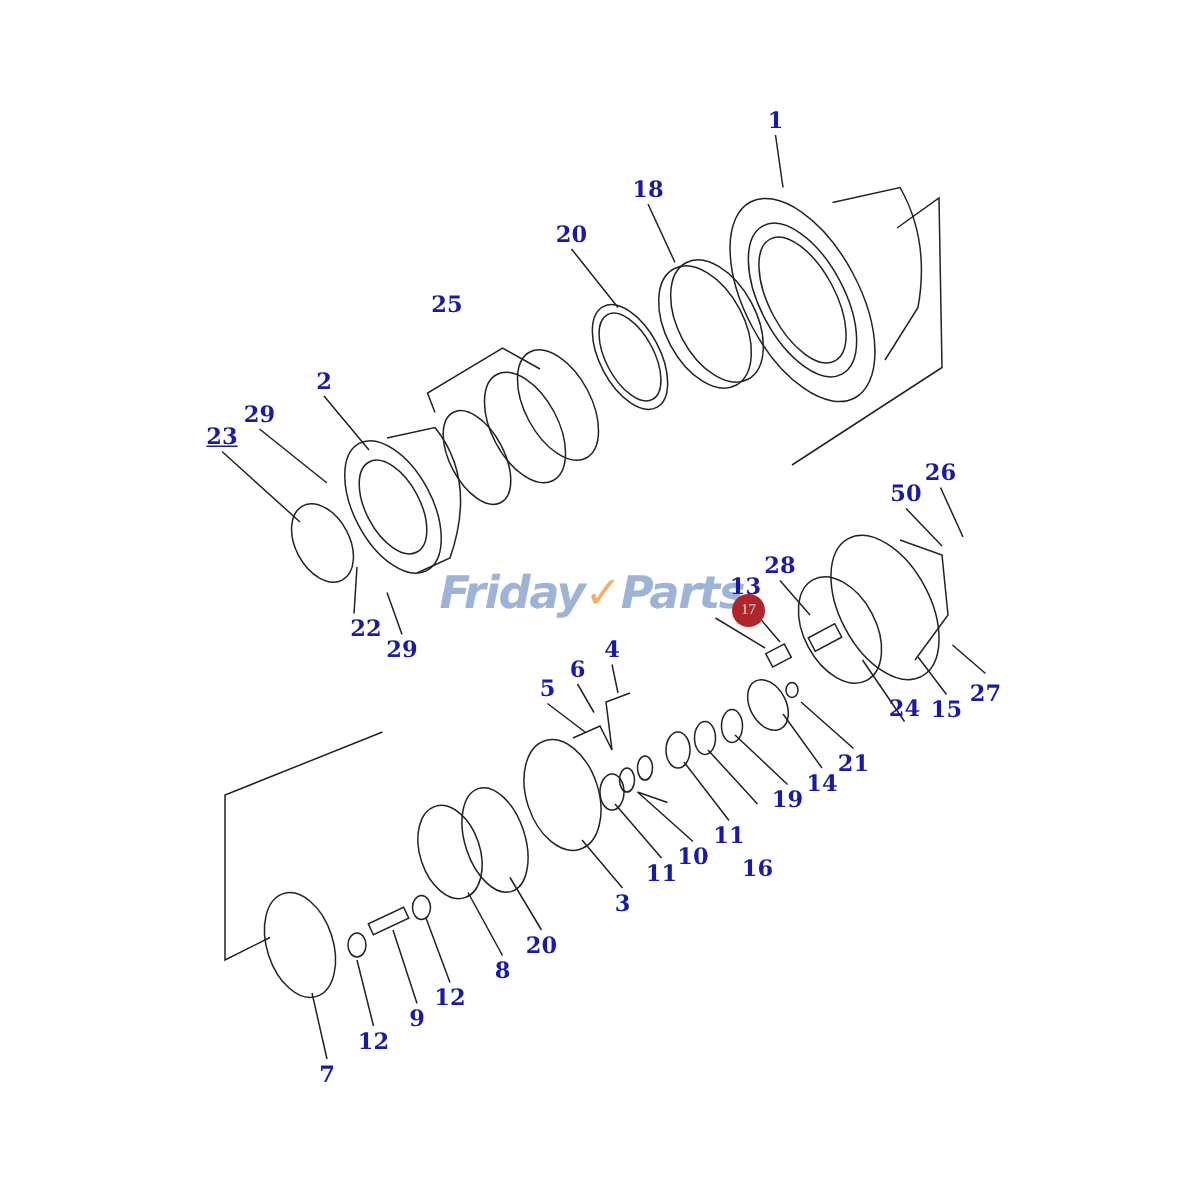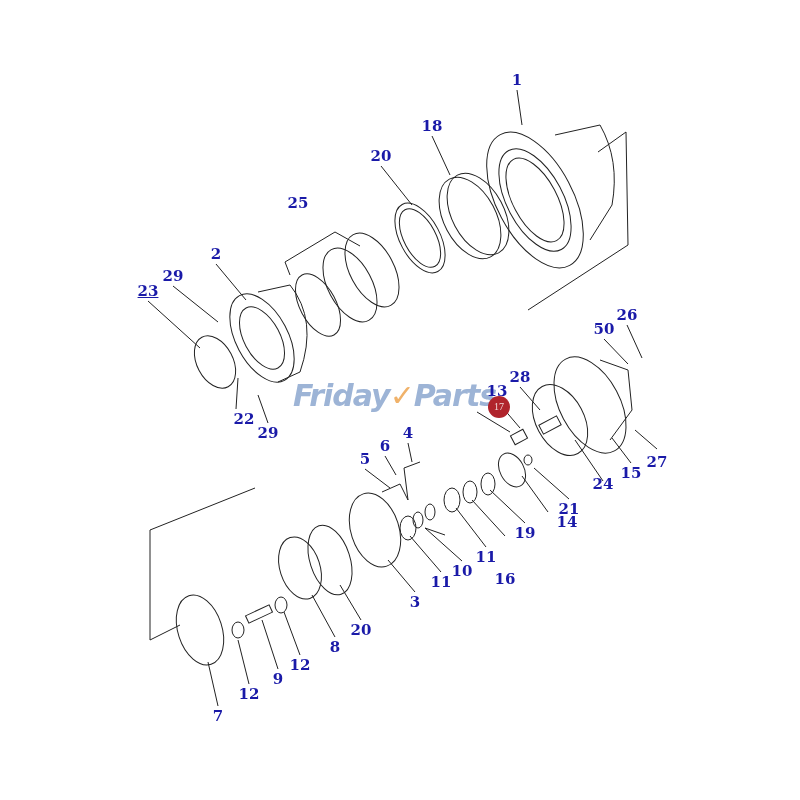--- a/index.html
+++ b/index.html
@@ -96,23 +96,23 @@
       <div class="lbl" style="left: 268px; top: 433px;">29</div>
       <div class="lbl" style="left: 627px; top: 315px;">26</div>
       <div class="lbl" style="left: 604px; top: 329px;">50</div>
       <div class="lbl" style="left: 520px; top: 377px;">28</div>
       <div class="lbl" style="left: 497px; top: 391px;">13</div>
       <div class="lbl" style="left: 408px; top: 433px;">4</div>
       <div class="lbl" style="left: 385px; top: 446px;">6</div>
       <div class="lbl" style="left: 365px; top: 459px;">5</div>
       <div class="lbl" style="left: 631px; top: 473px;">15</div>
       <div class="lbl" style="left: 657px; top: 462px;">27</div>
-      <div class="lbl" style="left: 603px; top: 484px;">24</div>
+      <div class="lbl" style="left: 603px; top: 472px;">24</div>
       <div class="lbl" style="left: 569px; top: 509px; text-align: center;">21</div>
-      <div class="lbl" style="left: 548px; top: 522px; margin-left: 19px;">14</div>
+      <div class="lbl" style="left: 548px; top: 522px;">14</div>
       <div class="lbl" style="left: 525px; top: 533px;">19</div>
       <div class="lbl" style="left: 505px; top: 546px; margin-top: 33px;">16</div>
       <div class="lbl" style="left: 486px; top: 557px;">11</div>
       <div class="lbl" style="left: 462px; top: 571px;">10</div>
       <div class="lbl" style="left: 441px; top: 582px;">11</div>
       <div class="lbl" style="left: 415px; top: 602px;">3</div>
       <div class="lbl" style="left: 361px; top: 630px;">20</div>
       <div class="lbl" style="left: 335px; top: 647px;">8</div>
       <div class="lbl" style="left: 300px; top: 665px;">12</div>
       <div class="lbl" style="left: 278px; top: 679px;">9</div>

